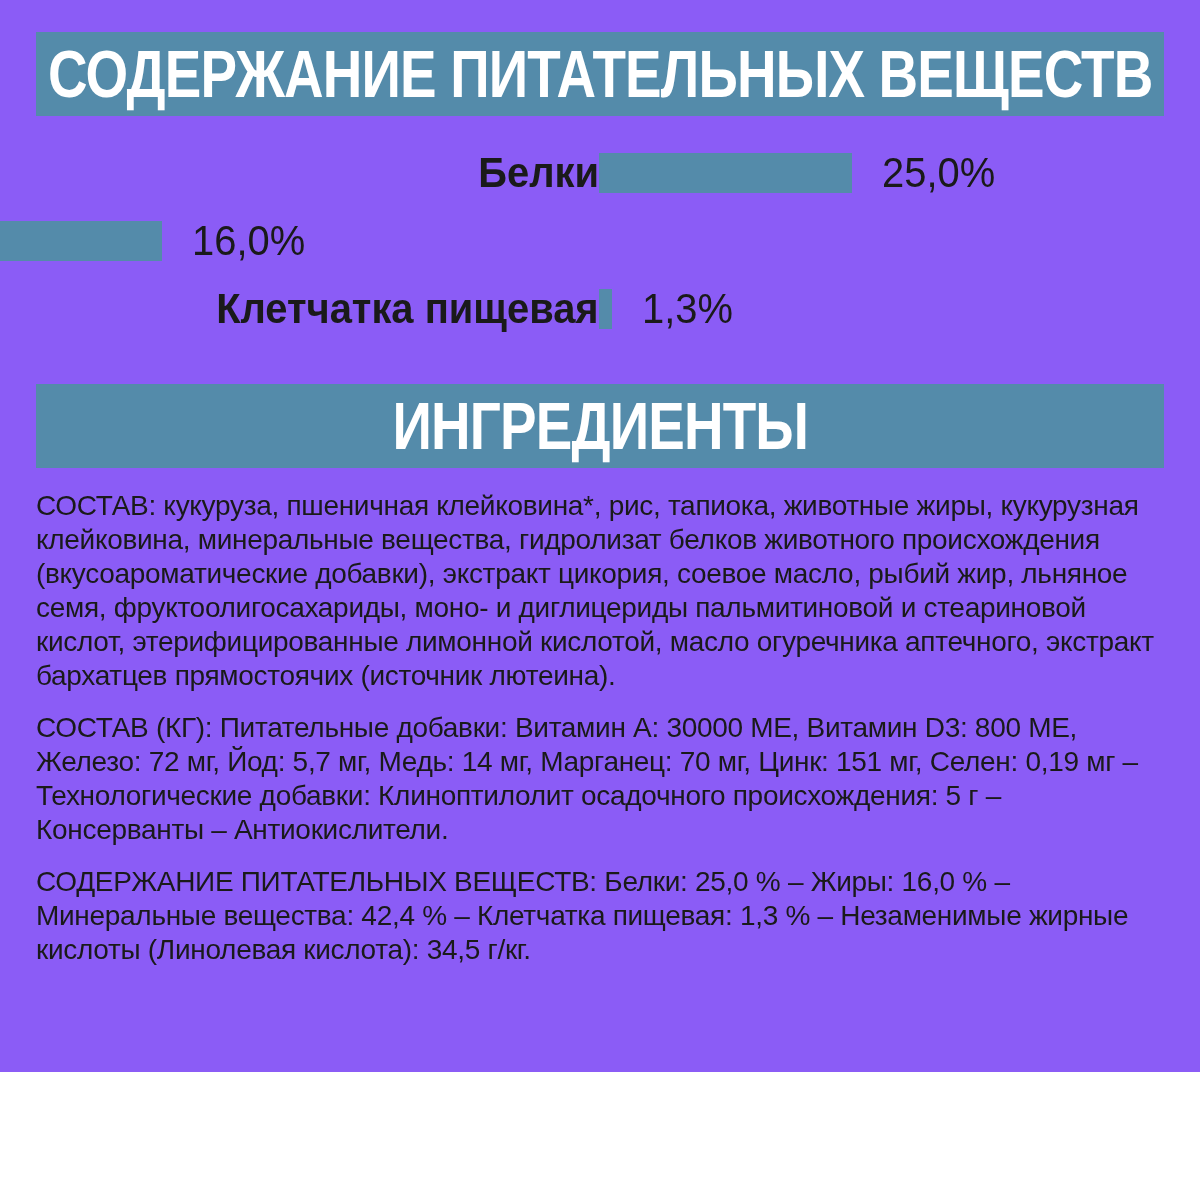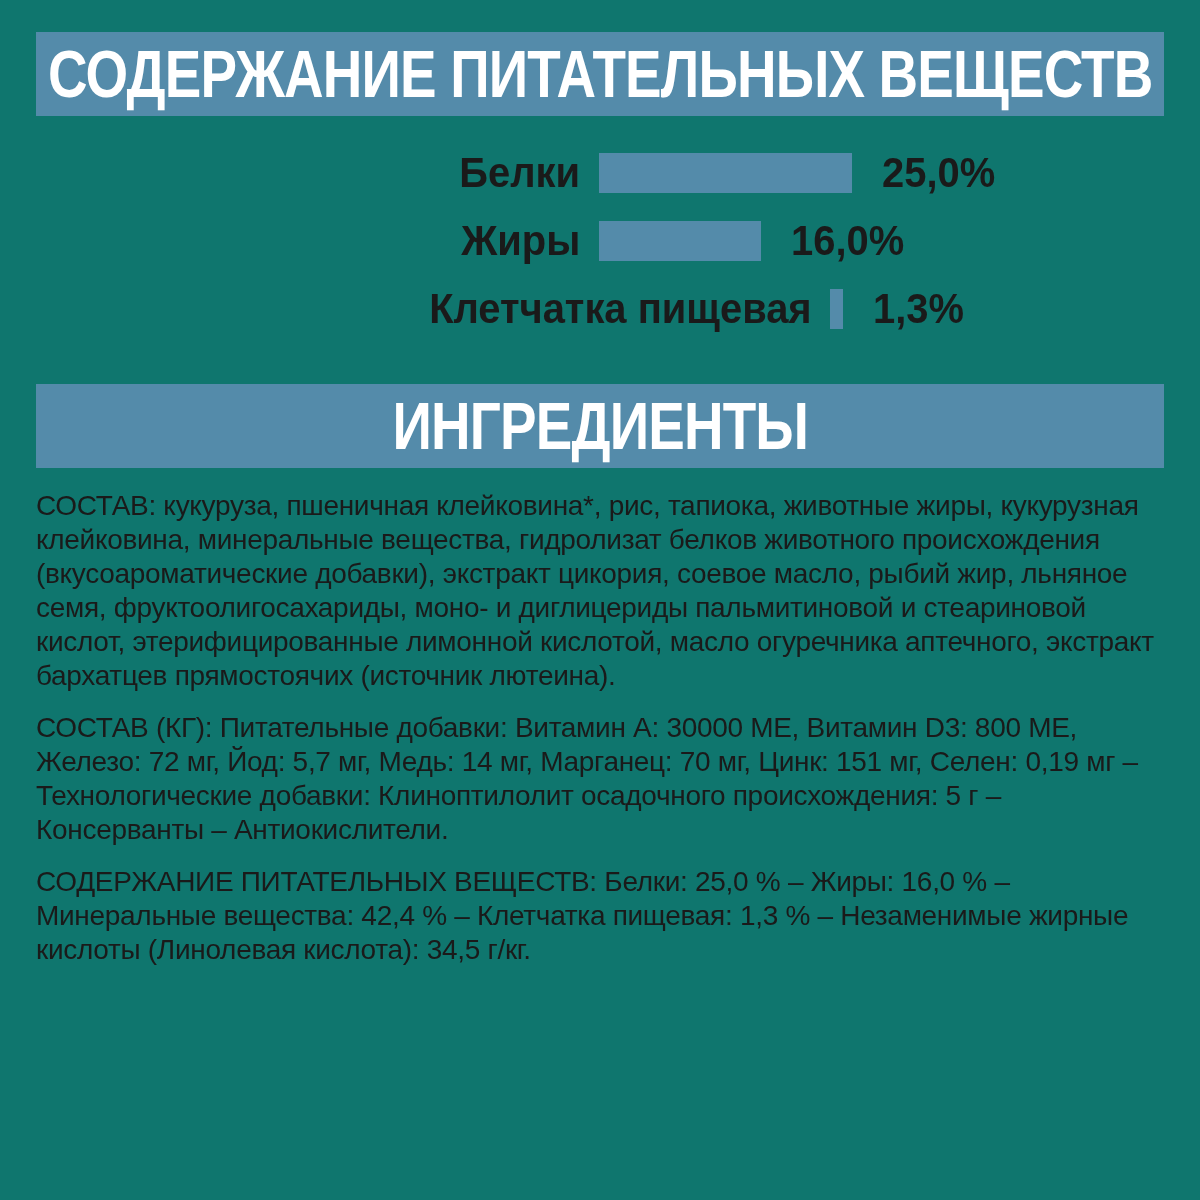--- a/index.html
+++ b/index.html
@@ -1,19 +1,19 @@
 <!DOCTYPE html>
 <html><head>
 <meta charset="utf-8">
 <style>
   html,body { margin:0; padding:0; background:#ffffff; }
   .page {
     position:relative;
-    width:1200px; height:1200px;
-    background:#0f766e;
+    width:1200px; height:1072px;
+    background:#8b5cf6;
     font-family:"Liberation Sans", sans-serif;
     color:#1a1a1a;
     overflow:hidden;
   }
   .band {
     margin:0 36px;
     height:84px;
     background:#548baa;
     color:#ffffff;
     display:flex;
@@ -31,43 +31,42 @@
     transform:scaleX(0.83);
     transform-origin:50% 50%;
   }
   .chart { margin-top:37px; }
   .chart-row {
     display:flex;
     align-items:center;
     height:40px;
     margin-bottom:28px;
   }
-  .chart-row:last-child { margin-bottom:0;justify-content:center; }
+  .chart-row:last-child { margin-bottom:0; }
   .chart-row-label {
     width:599px;
     box-sizing:border-box;
-    padding-right:19px;
     text-align:right;
     font-weight:bold;
     font-size:42px;
     white-space:nowrap;
   }
   .chart-row-label span {
     display:inline-block;
     transform:scaleX(0.95);
     transform-origin:100% 50%;
   }
   .chart-bar {
     height:40px;
     background:#548baa;
     flex:0 0 auto;
   }
   .chart-value {
     margin-left:30px;
-    font-weight:bold;
+    font-weight:normal;
     font-size:42px;
     white-space:nowrap;
   }
   .chart-value span {
     display:inline-block;
     transform:scaleX(0.95);
     transform-origin:0 50%;
   }
   .textblock {
     margin:21px 36px 0 36px;
@@ -88,21 +87,20 @@
     <span class="band-title">СОДЕРЖАНИЕ ПИТАТЕЛЬНЫХ ВЕЩЕСТВ</span>
   </div>
 
   <div class="chart">
     <div class="chart-row">
       <div class="chart-row-label"><span>Белки</span></div>
       <div class="chart-bar" style="width: 253px;"></div>
       <div class="chart-value"><span>25,0%</span></div>
     </div>
     <div class="chart-row">
-      <div class="chart-row-label"><span>Жиры</span></div>
       <div class="chart-bar" style="width: 162px;"></div>
       <div class="chart-value"><span>16,0%</span></div>
     </div>
     <div class="chart-row">
       <div class="chart-row-label"><span>Клетчатка пищевая</span></div>
       <div class="chart-bar" style="width: 13px;"></div>
       <div class="chart-value"><span>1,3%</span></div>
     </div>
   </div>
 

